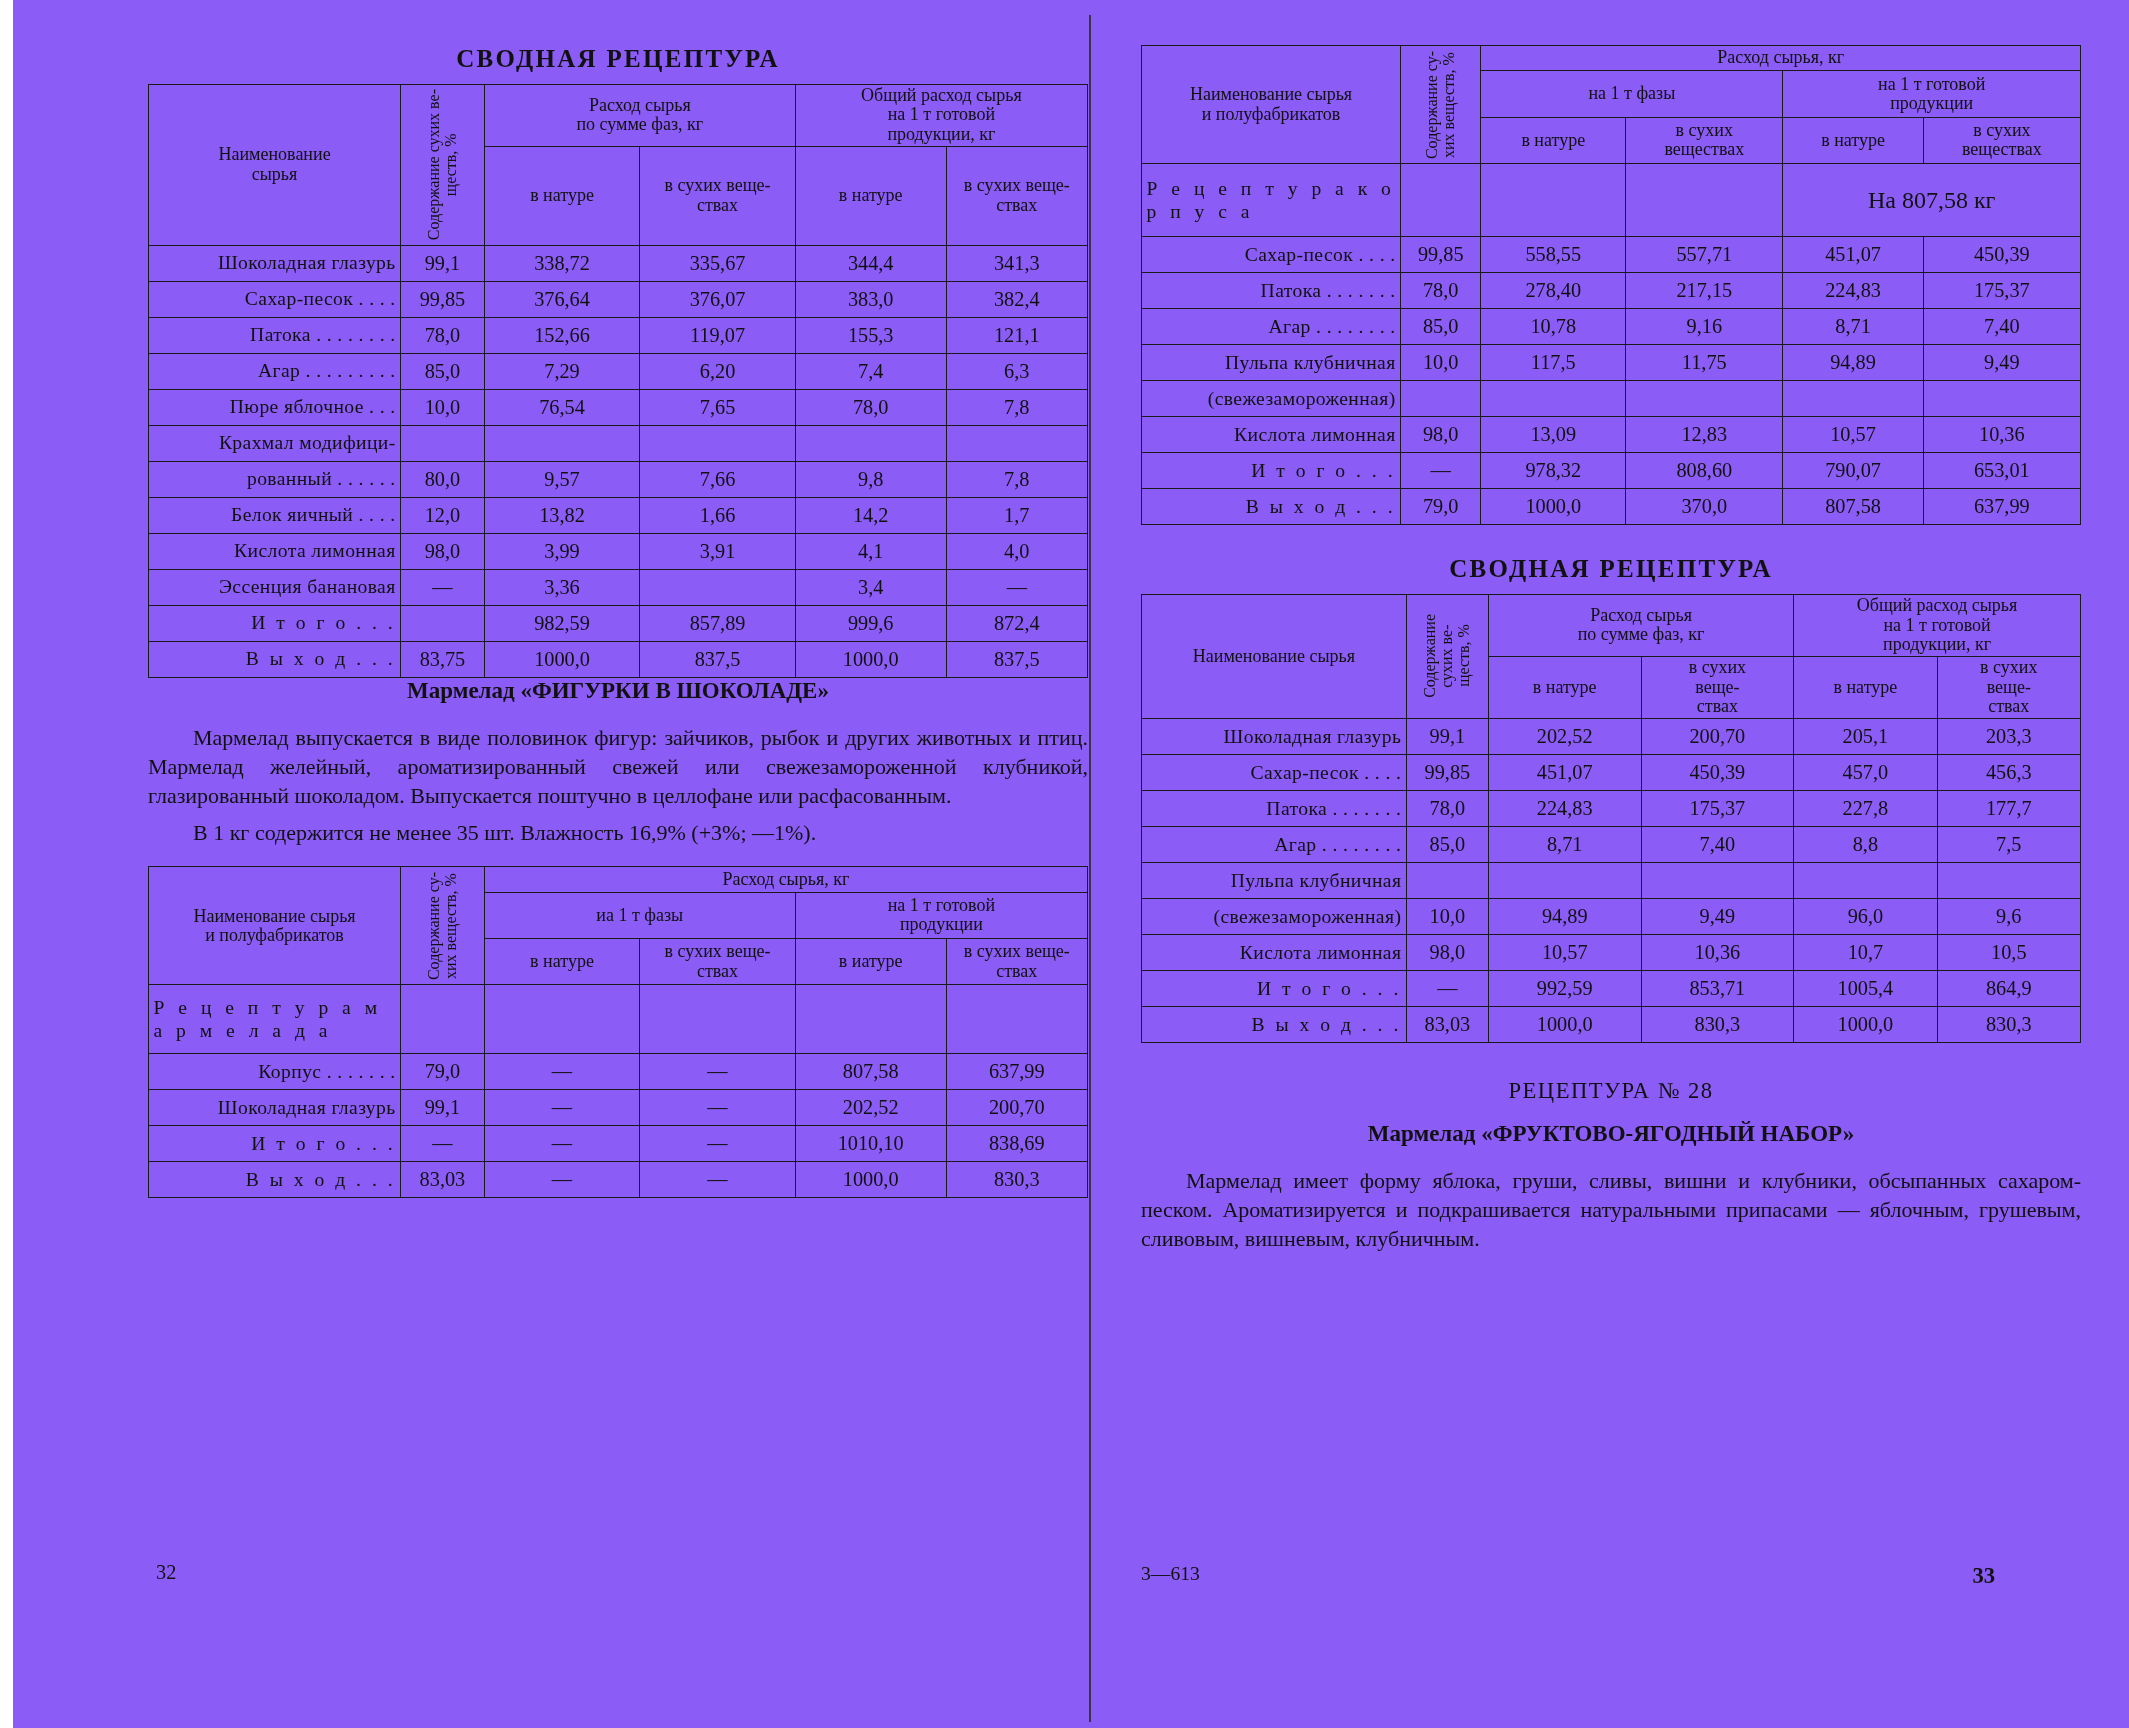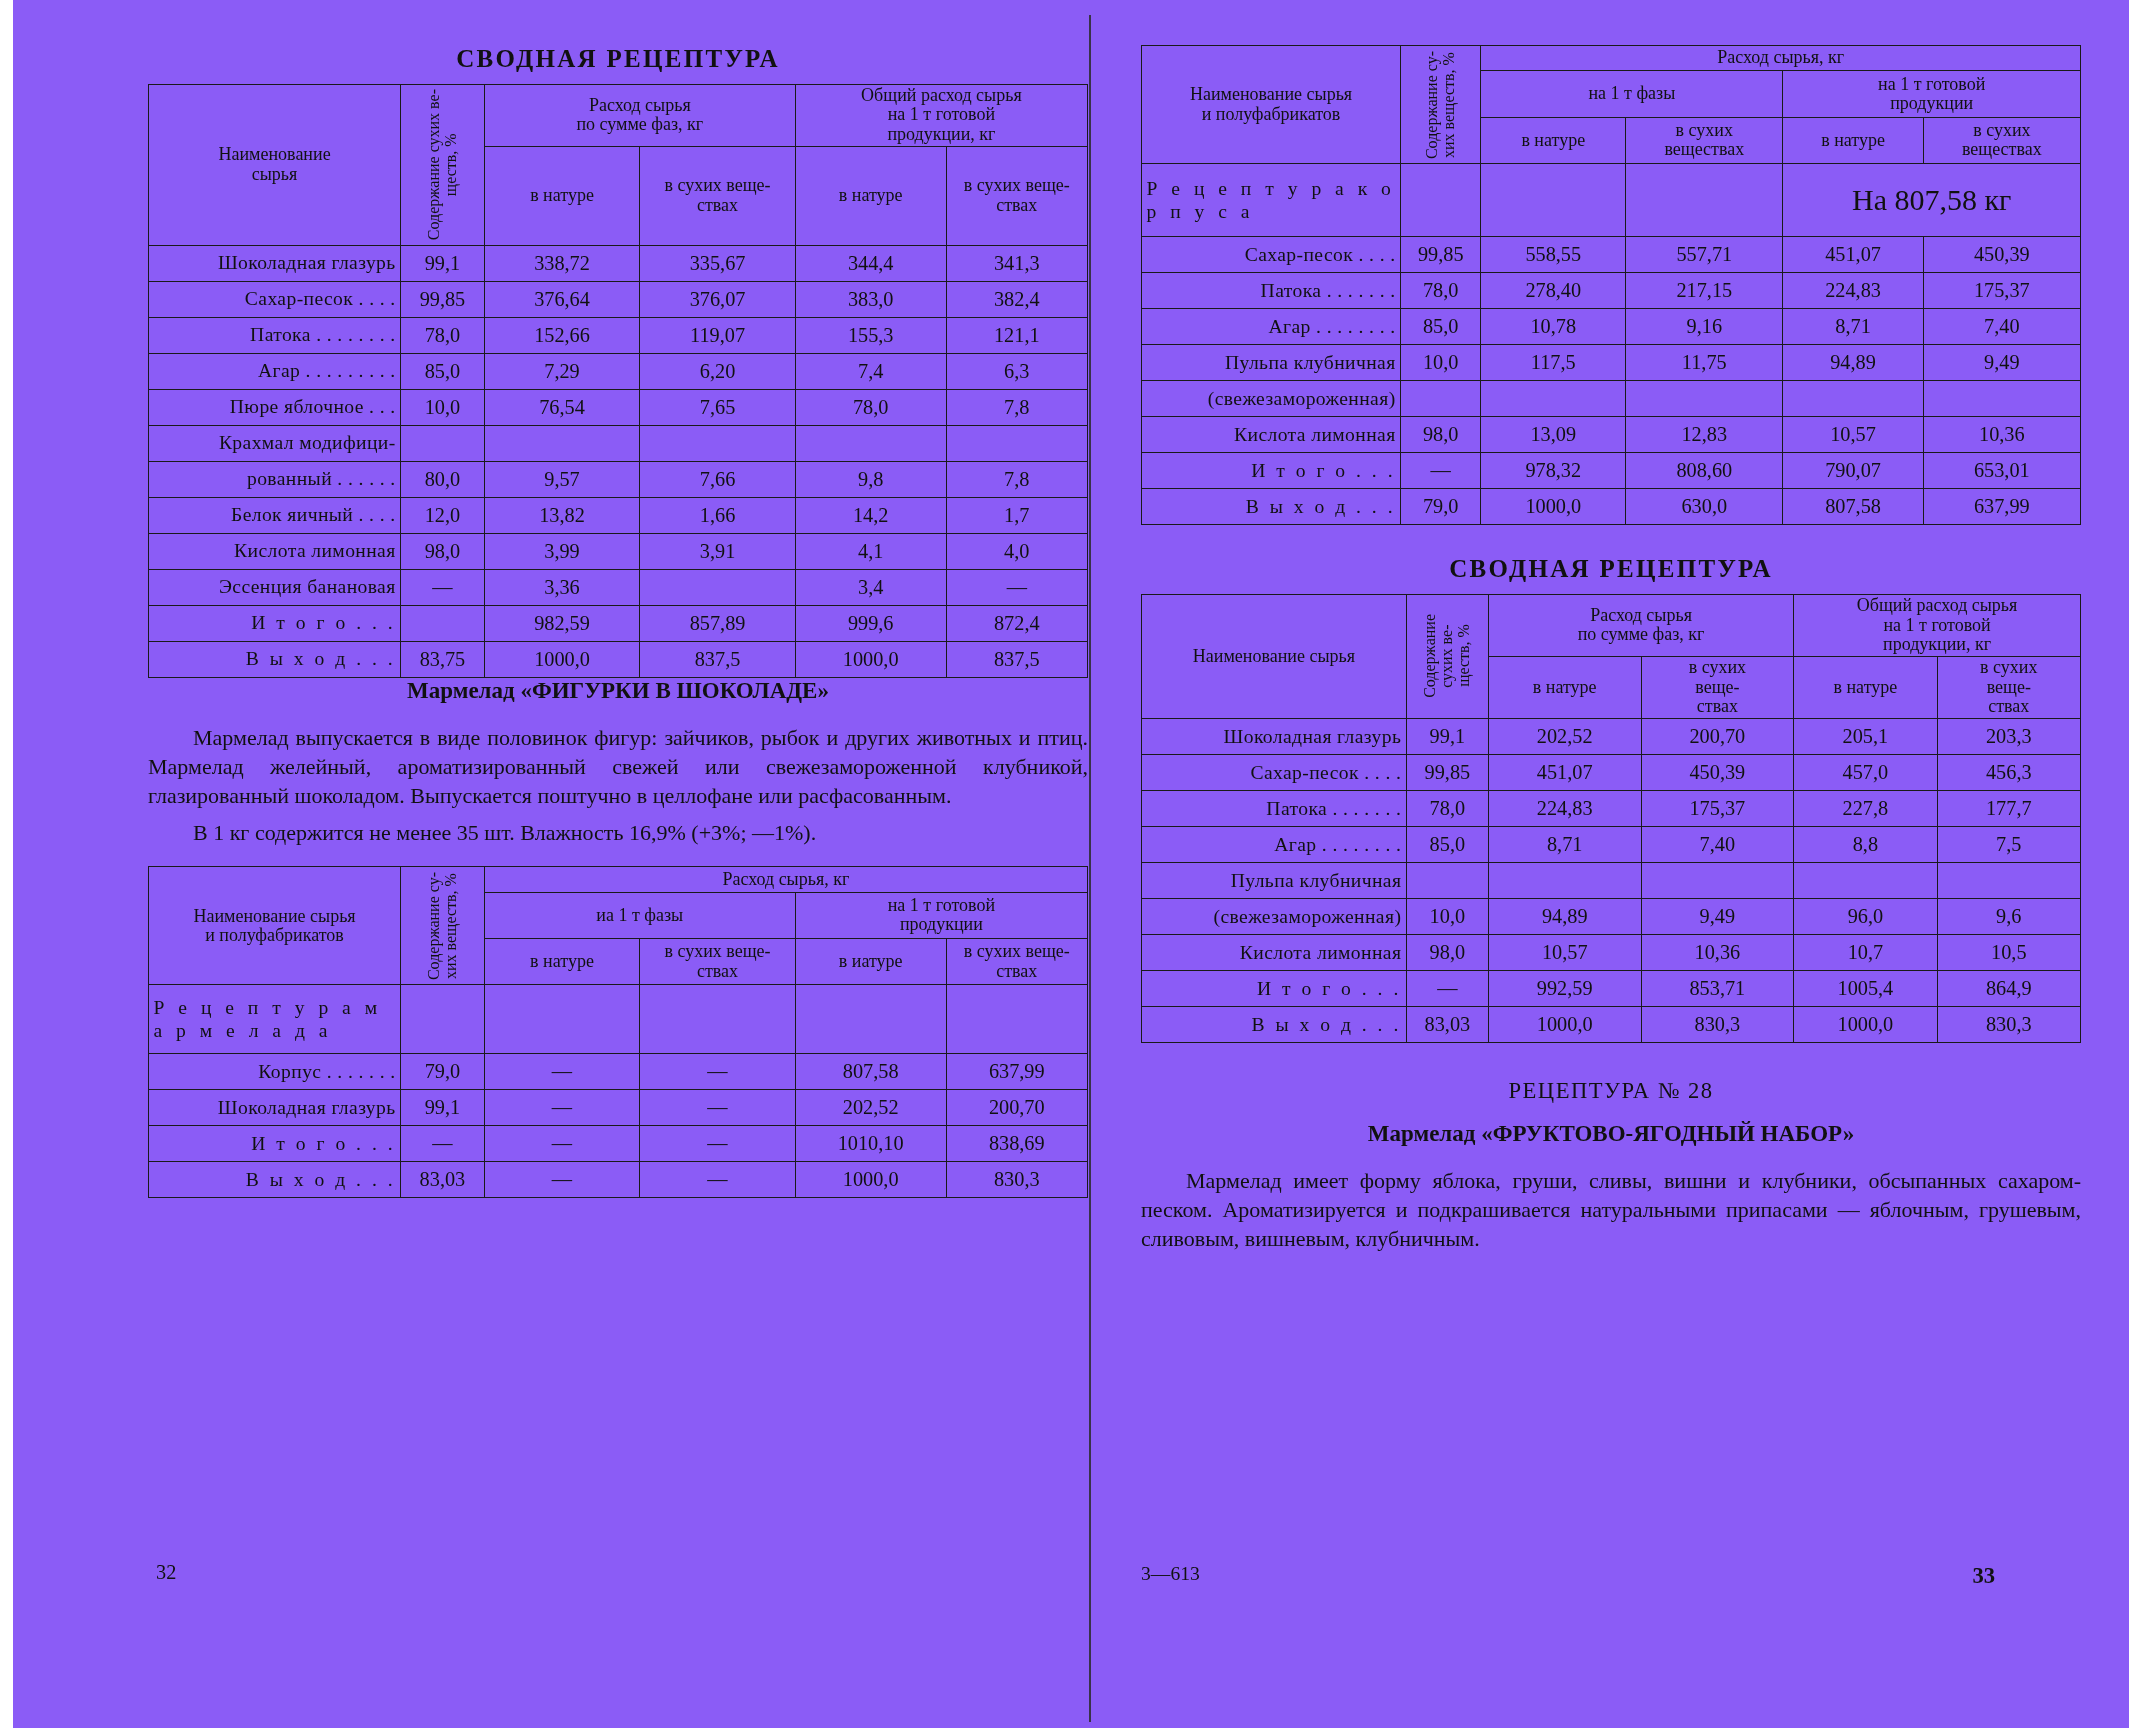--- a/index.html
+++ b/index.html
@@ -419,21 +419,21 @@
 веществах</th>
         </tr>
       </thead>
       <tbody>
         <tr class="thick-top">
           <td class="recipe-head" style="height:69px">Р е ц е п т у р а
 к о р п у с а</td>
           <td></td>
           <td></td>
           <td></td>
-          <td colspan="2" class="center bold" style="font-size:30px">На 807,58 кг</td>
+          <td colspan="2" class="center bold" style="font-size:24px">На 807,58 кг</td>
         </tr>
         <tr class="body-row">
           <td class="nm">Сахар-песок . . . .</td>
           <td class="num">99,85</td>
           <td class="num">558,55</td>
           <td class="num">557,71</td>
           <td class="num">451,07</td>
           <td class="num">450,39</td>
         </tr>
         <tr class="body-row">
@@ -481,21 +481,21 @@
           <td class="num">—</td>
           <td class="num">978,32</td>
           <td class="num">808,60</td>
           <td class="num">790,07</td>
           <td class="num">653,01</td>
         </tr>
         <tr class="body-row thick-bot">
           <td class="nm sum-label">В ы х о д . . .</td>
           <td class="num">79,0</td>
           <td class="num">1000,0</td>
-          <td class="num">630,0</td>
+          <td class="num">370,0</td>
           <td class="num">807,58</td>
           <td class="num">637,99</td>
         </tr>
       </tbody>
     </table>
 
     <div class="spacer40"></div>
     <div class="section-title">СВОДНАЯ РЕЦЕПТУРА</div>
 
     <table class="rec">

